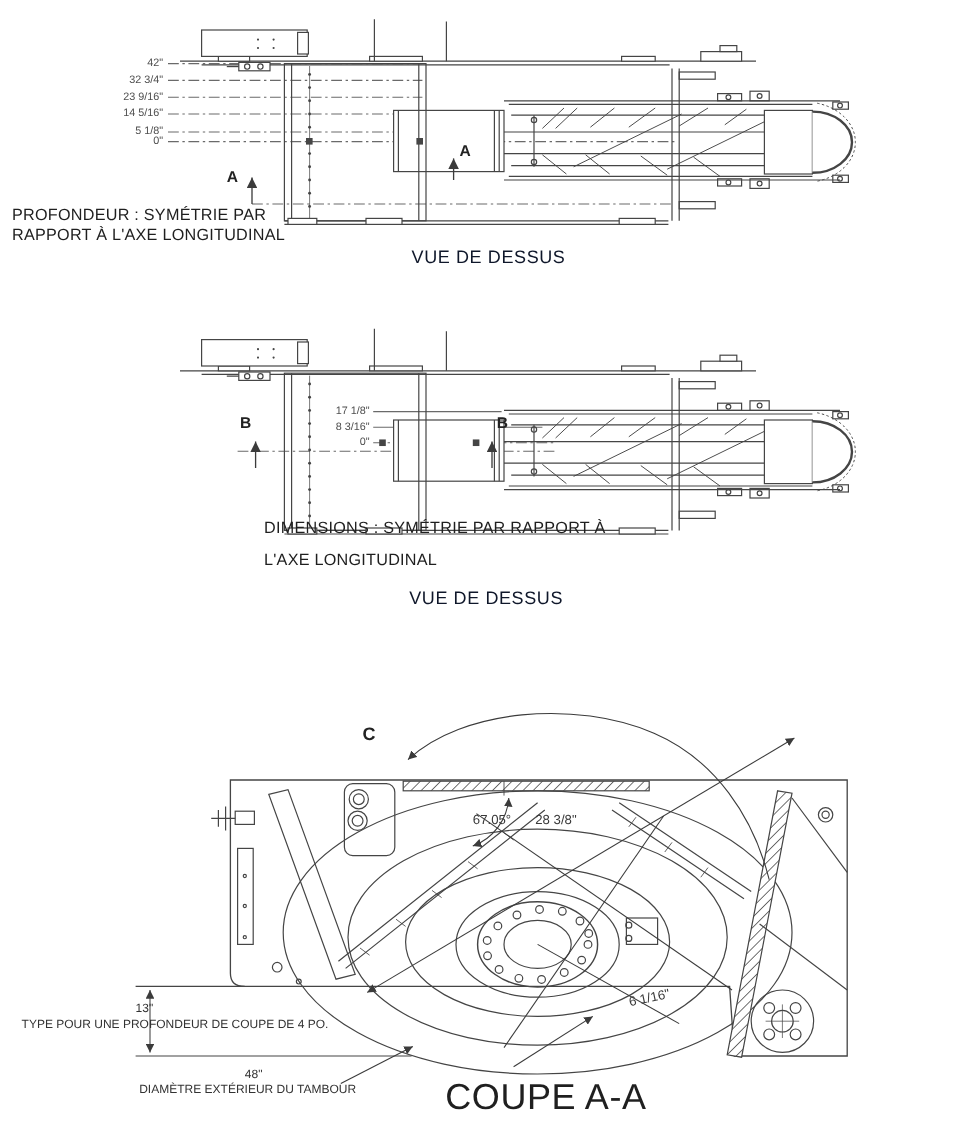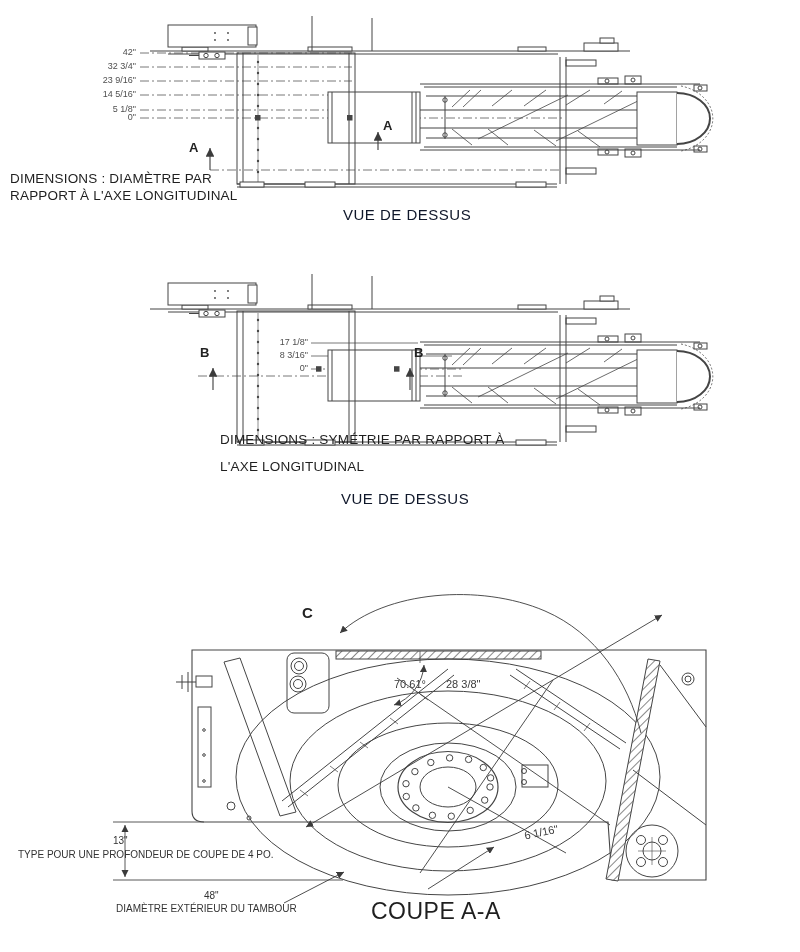--- a/index.html
+++ b/index.html
@@ -5,21 +5,21 @@
   html,body{margin:0;padding:0;background:#fff;}
   #canvas{position:relative;width:800px;height:952px;background:#ffffff;overflow:hidden;
           font-family:"Liberation Sans", sans-serif;color:#2f2f2f;}
   #canvas svg{position:absolute;left:0;}
   .txt{position:absolute;white-space:nowrap;line-height:1.15;}
   .lbl{font-size:9px;color:#4f4f4f;width:78px;text-align:right;}
   .mid{font-size:11px;color:#3a3a3a;}
   .small{font-size:10px;color:#333;}
   .note{font-size:13.5px;color:#1f1f1f;letter-spacing:.2px;}
   .cap{font-size:15px;color:#0f172a;letter-spacing:.5px;}
-  .big{font-size:23px;color:#1f1f1f;letter-spacing:.5px;}
+  .big{font-size:30px;color:#1f1f1f;letter-spacing:.5px;}
   .seclet{font-size:13px;color:#222;font-weight:bold;}
   .rot{transform:rotate(-12deg);}
 </style>
 </head>
 <body>
 
 <div id="canvas">
 
   <svg width="0" height="0" style="position:absolute">
     <defs>
@@ -119,21 +119,21 @@
     </g>
   </svg>
   <span class="txt lbl" style="left:58px;top:47px">42"</span>
   <span class="txt lbl" style="left:58px;top:61px">32 3/4"</span>
   <span class="txt lbl" style="left:58px;top:75px">23 9/16"</span>
   <span class="txt lbl" style="left:58px;top:89px">14 5/16"</span>
   <span class="txt lbl" style="left:58px;top:104px">5 1/8"</span>
   <span class="txt lbl" style="left:58px;top:112px">0"</span>
   <span class="txt seclet" style="left:189px;top:141px">A</span>
   <span class="txt seclet" style="left:383px;top:119px">A</span>
-  <span class="txt note" style="left:10px;top:171px">DIMENSIONS : DIAMÈTRE PAR</span>
+  <span class="txt note" style="left:10px;top:171px">PROFONDEUR : SYMÉTRIE PAR</span>
   <span class="txt note" style="left:10px;top:188px">RAPPORT À L'AXE LONGITUDINAL</span>
   <span class="txt cap" style="left:343px;top:206px">VUE DE DESSUS</span>
 
   <svg width="800" height="262" style="top:258px">
     <g stroke="#6a6a6a" stroke-width="0.9" fill="none">
       <path d="M198,118 H462" stroke-dasharray="9 3 2 3"></path>
       <path d="M311,85 H418 M311,98 H452"></path>
       <path d="M311,111 H462" stroke-dasharray="9 3 2 3"></path>
     </g>
     <use href="#machine"></use>
@@ -239,21 +239,21 @@
       <path d="M553,95 L420,288"></path>
       <path d="M397,93 L610,240"></path>
       <path d="M424,80 A46,46 0 0 1 394,120" marker-start="url(#arrowM)" marker-end="url(#arrowM)"></path>
       <path d="M420,66 V78" stroke-width="0.7"></path>
       <path d="M448,202 L566,268"></path>
       <path d="M428,304 L494,262" marker-end="url(#arrowM)"></path>
       <path d="M284,318 L344,287" marker-end="url(#arrowM)"></path>
     </g>
   </svg>
   <span class="txt seclet" style="left:302px;top:604px;font-size:15px">C</span>
-  <span class="txt mid" style="left:394px;top:678px">70.61°</span>
+  <span class="txt mid" style="left:394px;top:678px">67.05°</span>
   <span class="txt mid" style="left:446px;top:678px">28 3/8"</span>
   <span class="txt mid rot" style="left:524px;top:826px">6 1/16"</span>
   <span class="txt small" style="left:113px;top:835px">13"</span>
   <span class="txt small" style="left:18px;top:849px">TYPE POUR UNE PROFONDEUR DE COUPE DE 4 PO.</span>
   <span class="txt small" style="left:204px;top:890px">48"</span>
   <span class="txt small" style="left:116px;top:903px">DIAMÈTRE EXTÉRIEUR DU TAMBOUR</span>
   <span class="txt big" style="left:371px;top:898px">COUPE A-A</span>
 
 </div>
 

